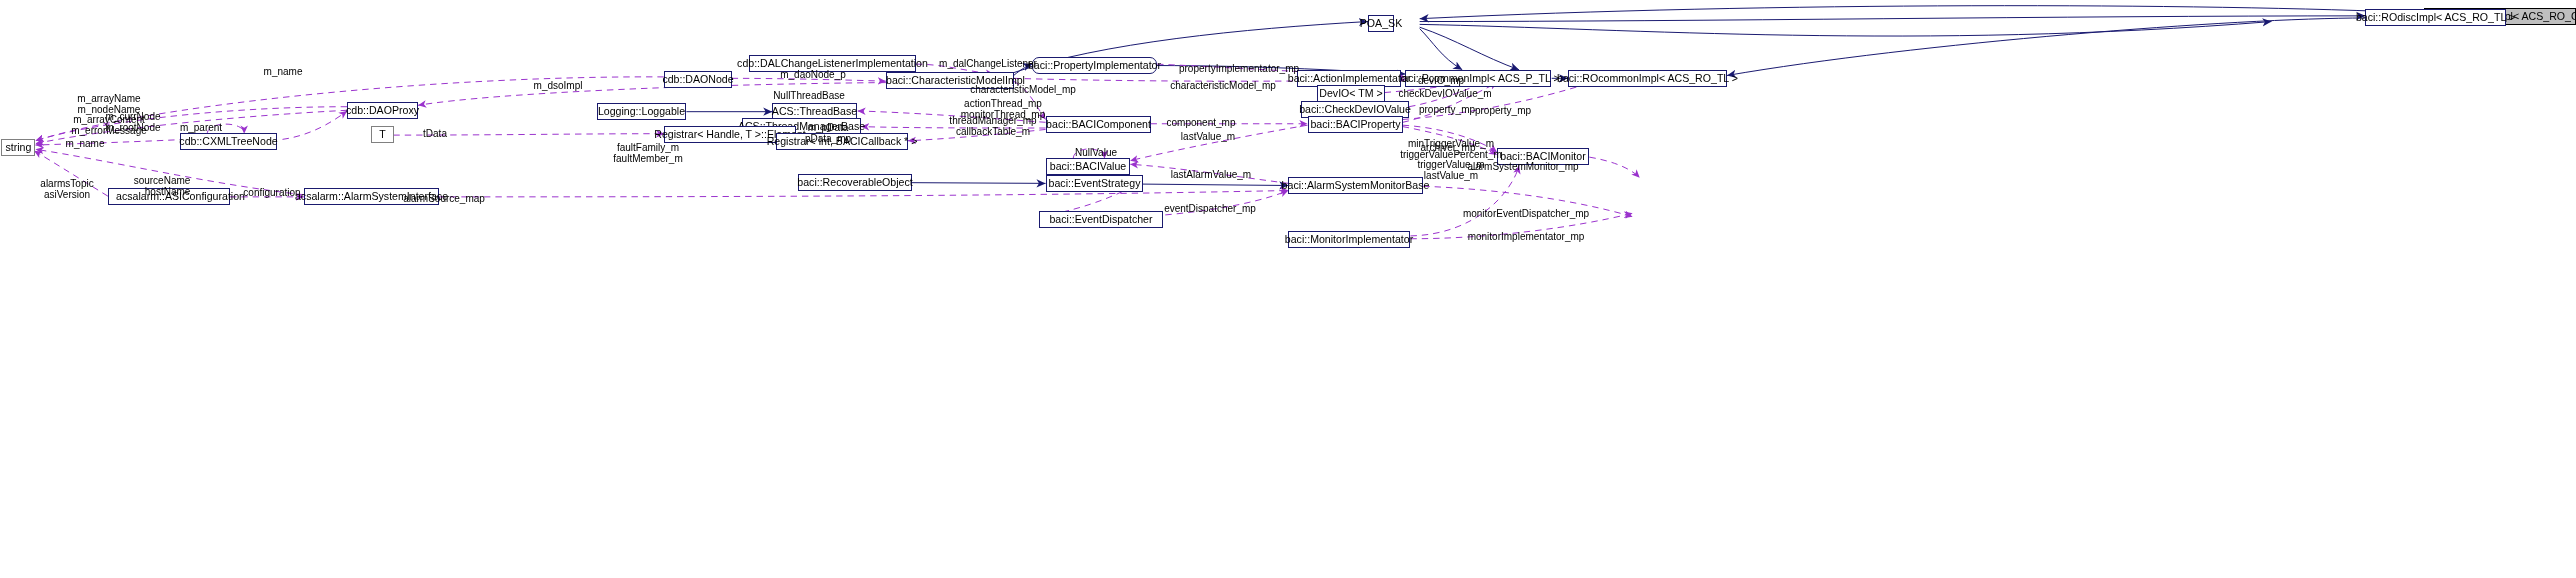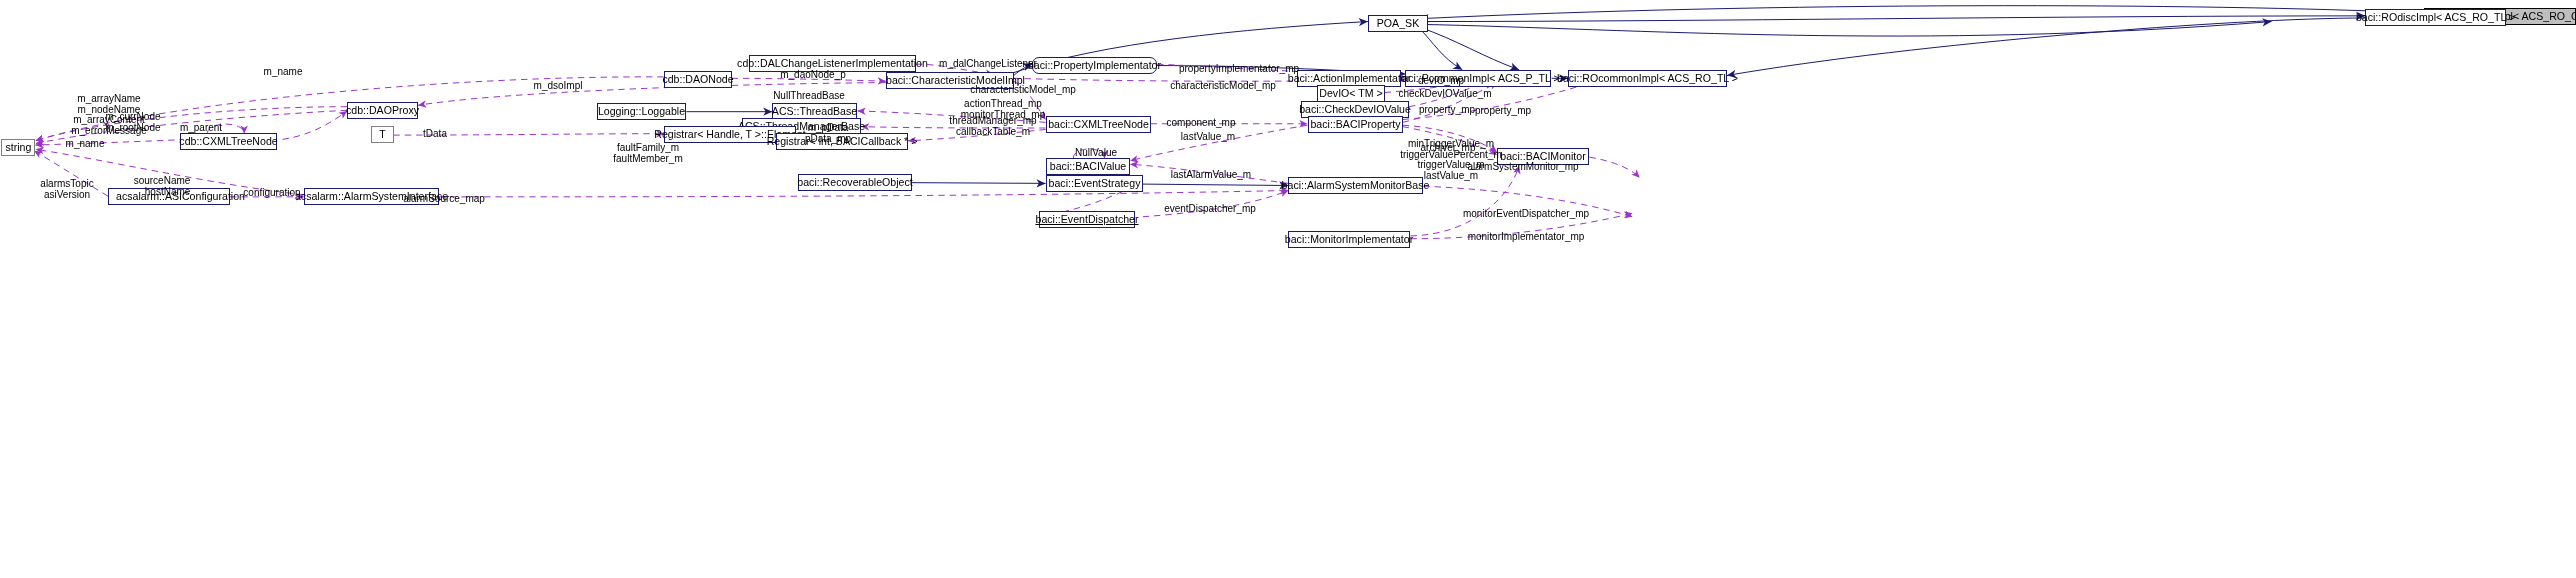--- a/index.html
+++ b/index.html
@@ -183,21 +183,21 @@
   </svg>
 
   <div class="node highlight" style="left:2424px; top:7.8px; width:152px;">
     <span>baci::ROSeqDiscImpl&lt; ACS_RO_C &gt;</span>
   </div>
 
   <div class="node" style="left:2365px; top:9.2px; width:141px; z-index:2;">
     <span>baci::ROdiscImpl&lt; ACS_RO_TL &gt;</span>
   </div>
 
-  <div class="node" style="left:1368px; top:15px; width:60px;">
+  <div class="node" style="left:1368px; top:15px; width:26px;">
     <span>POA_SK</span>
   </div>
 
   <div class="node" style="left:1568px; top:70px; width:159px;">
     <span>baci::ROcommonImpl&lt; ACS_RO_TL &gt;</span>
   </div>
 
   <div class="node" style="left:1405px; top:70px; width:146px;">
     <span>baci::PcommonImpl&lt; ACS_P_TL &gt;</span>
   </div>
@@ -228,21 +228,21 @@
 
   <div class="node" style="left:1301px; top:101px; width:108px;">
     <span>baci::CheckDevIOValue</span>
   </div>
 
   <div class="node" style="left:1308px; top:116px; width:95px;">
     <span>baci::BACIProperty</span>
   </div>
 
   <div class="node" style="left:1046px; top:116px; width:105px;">
-    <span>baci::CXMLTreeNode</span>
+    <span>baci::BACIComponent</span>
   </div>
 
   <div class="node" style="left:347px; top:102px; width:71px;">
     <span>cdb::DAOProxy</span>
   </div>
 
   <div class="node" style="left:597px; top:103px; width:89px;">
     <span>Logging::Loggable</span>
   </div>
 
@@ -295,21 +295,21 @@
   </div>
 
   <div class="node" style="left:108px; top:188px; width:122px;padding-left:28px;">
     <span>acsalarm::ASIConfiguration</span>
   </div>
 
   <div class="node" style="left:304px; top:188px; width:135px;">
     <span>acsalarm::AlarmSystemInterface</span>
   </div>
 
-  <div class="node" style="left:1039px; top:211px; width:96px;text-decoration:underline;">
+  <div class="node" style="left:1039px; top:211px; width:124px;">
     <span>baci::EventDispatcher</span>
   </div>
 
   <div class="node" style="left:1288px; top:231px; width:122px;">
     <span>baci::MonitorImplementator</span>
   </div>
 
   <div class="edge-label" style="left:988px; top:59px;"><span>m_dalChangeListener</span></div>
   <div class="edge-label" style="left:813px; top:70px;"><span>m_daoNode_p</span></div>
   <div class="edge-label" style="left:1239px; top:64px;"><span>propertyImplementator_mp</span></div>

